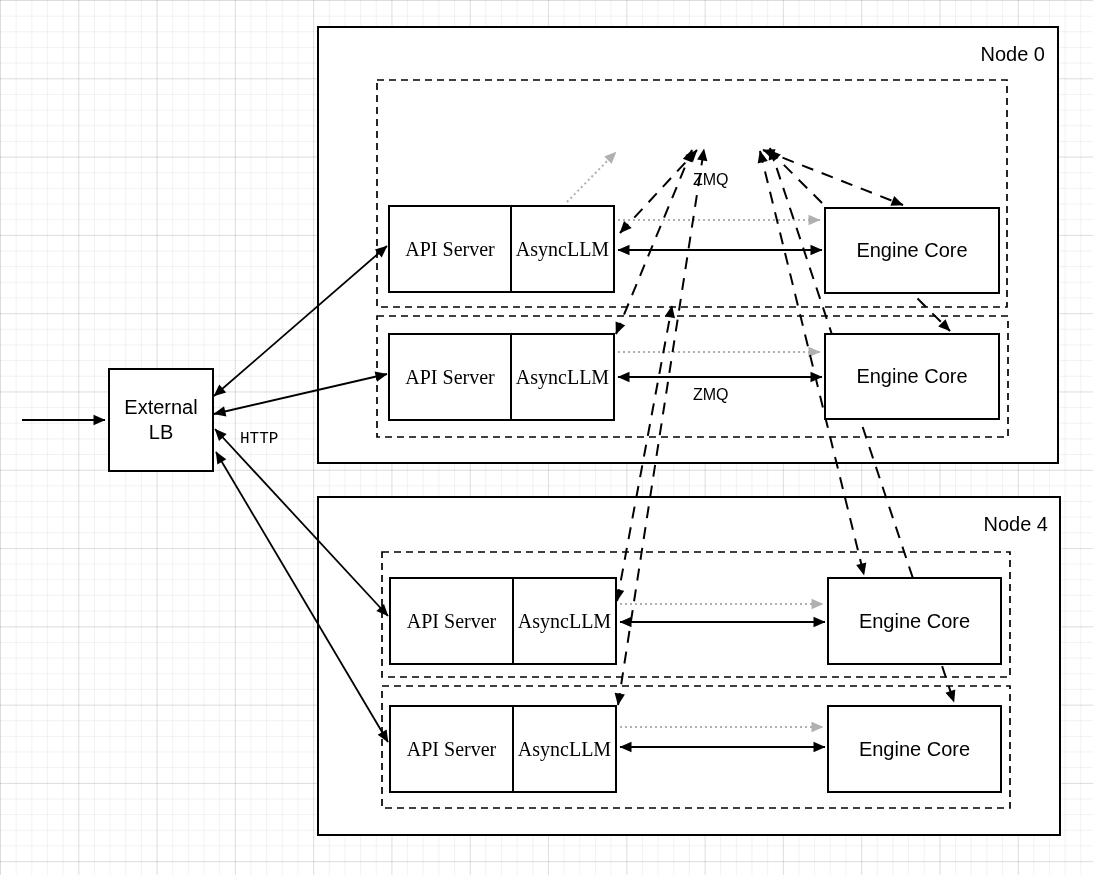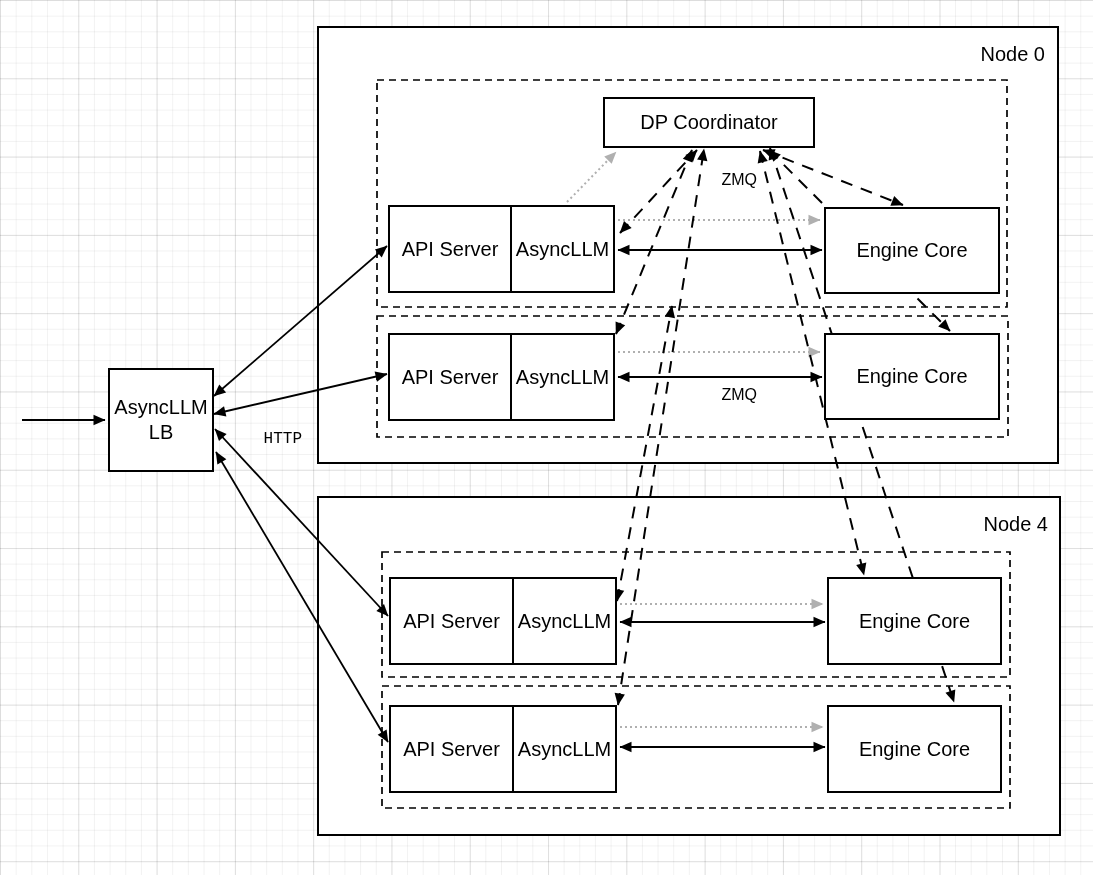--- a/index.html
+++ b/index.html
@@ -43,26 +43,27 @@
     font-size:20px;
     color:#000000;
   }
   .combo .cell{
     display:flex;
     align-items:center;
     justify-content:center;
     text-align:center;
     height:100%;
     box-sizing:border-box;
+    font-family:Liberation Serif, serif;
   }
   .combo .cell.first{border-right:2px solid #000000;}
   .flabel{
     position:absolute;
     color:#000000;
-    text-align:right;
+    text-align:left;
   }
   .nodelabel{font-size:20px;text-align:right;}
   .smalllabel{font-size:16px;}
 </style>
 </head>
 <body>
 
 <div class="stage">
 
   <svg class="wires" width="1093" height="875" viewBox="0 0 1093 875">
@@ -117,26 +118,23 @@
   </svg>
 
   <div class="flabel nodelabel" style="left:940px;top:43px;width:105px;">Node 0</div>
   <div class="flabel nodelabel" style="left:943px;top:513px;width:105px;">Node 4</div>
 
   <div class="flabel smalllabel" style="left:693px;top:171px;width:64px;">ZMQ</div>
   <div class="flabel smalllabel" style="left:693px;top:386px;width:64px;">ZMQ</div>
   <div class="flabel smalllabel" style="left:240px;top:430px;width:62px;font-family:Liberation Mono, monospace;">HTTP</div>
 
   <div class="box" style="left:108px;top:368px;width:106px;height:104px;padding:0 14px;">
-    <span>AsyncLLM LB</span>
+    <span>External LB</span>
   </div>
 
-  <div class="box" style="left:603px;top:97px;width:212px;height:51px;">
-    <span>DP Coordinator</span>
-  </div>
 
   <div class="combo" style="left:388px;top:205px;width:227px;height:88px;">
     <div class="cell first" style="width:122px;">API Server</div>
     <div class="cell" style="flex:1;">AsyncLLM</div>
   </div>
   <div class="box" style="left:824px;top:207px;width:176px;height:87px;">Engine Core</div>
 
   <div class="combo" style="left:388px;top:333px;width:227px;height:88px;">
     <div class="cell first" style="width:122px;">API Server</div>
     <div class="cell" style="flex:1;">AsyncLLM</div>

